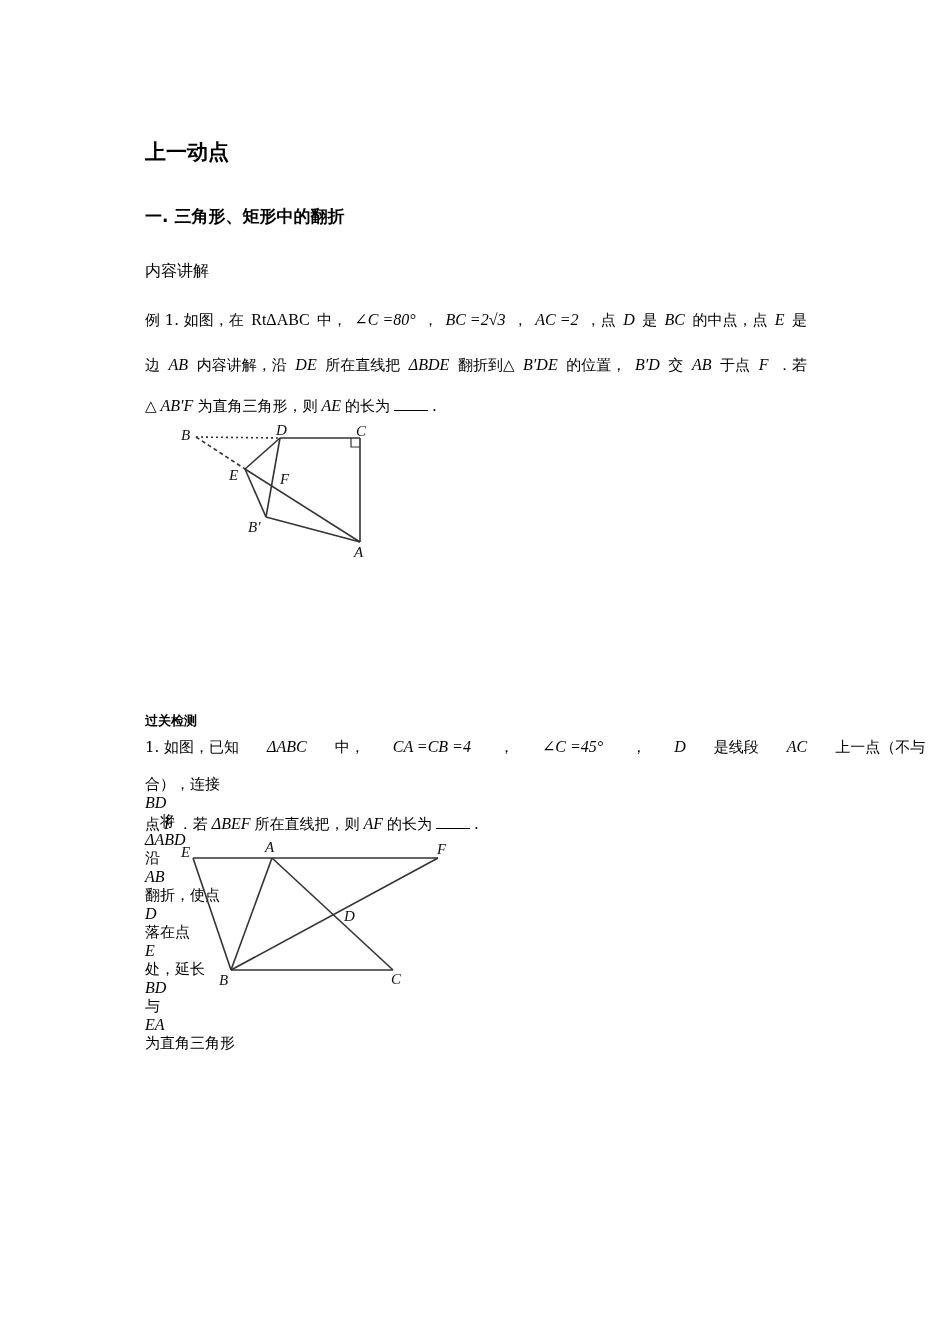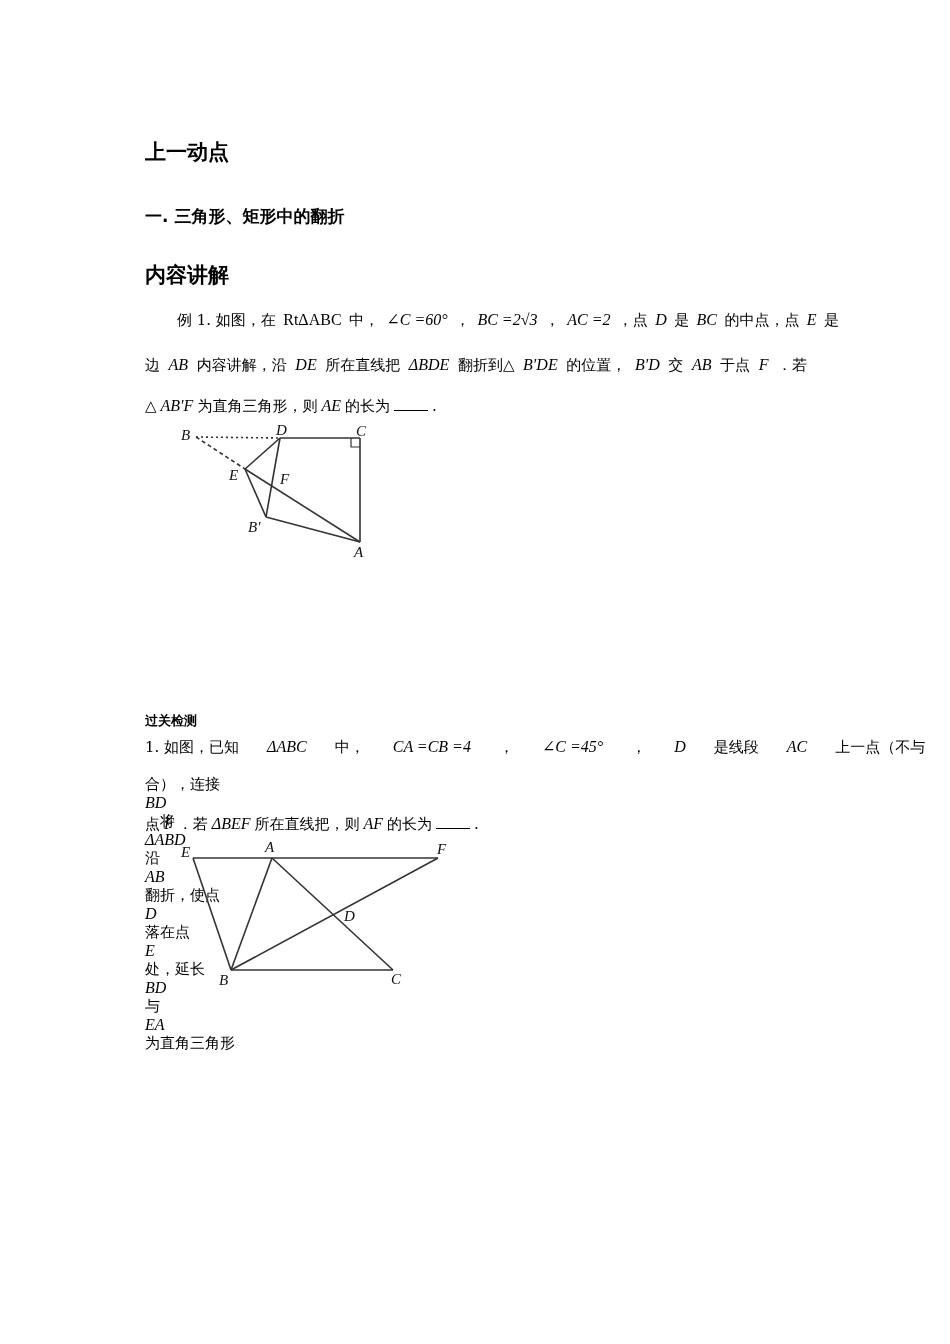--- a/index.html
+++ b/index.html
@@ -1,41 +1,41 @@
 <!DOCTYPE html>
 <html><head>
 <meta charset="utf-8">
 <style>
   html, body { margin: 0; padding: 0; background: #ffffff; }
   body { width: 950px; height: 1344px; position: relative; overflow: hidden;
          font-family: "DejaVu Serif", "Liberation Serif", serif; color: #000; }
   .abs { position: absolute; white-space: nowrap; }
   .h-lesson { left: 145px; top: 138px; font-family: "DejaVu Sans", "Liberation Sans", sans-serif; font-size: 21px; font-weight: bold; }
   .h-section { left: 145px; top: 205px; font-family: "DejaVu Sans", "Liberation Sans", sans-serif; font-size: 17px; font-weight: bold; }
-  .h-sub { left: 145px; top: 261px; font-family: "DejaVu Sans", "Liberation Sans", sans-serif; font-size: 21px; font-weight: bold; }
+  .h-sub { left: 145px; top: 261px; font-family: "DejaVu Sans", "Liberation Sans", sans-serif; font-size: 16px; font-weight: normal; }
   .h-sub2 { left: 145px; top: 712px; font-family: "DejaVu Sans", "Liberation Sans", sans-serif; font-size: 13px; font-weight: bold; }
   .line { left: 145px; width: 662px; font-size: 15px; display: flex; justify-content: space-between; align-items: baseline; }
   .line.left { justify-content: flex-start; gap: 4px; }
   .m { font-family: "Liberation Serif", "DejaVu Serif", serif; font-style: italic; font-size: 16px; }
   .n { font-family: "Liberation Serif", "DejaVu Serif", serif; font-size: 16px; }
   .blank { display: inline-block; width: 34px; border-bottom: 1px solid #000; height: 14px; vertical-align: baseline; }
   svg text { font-family: "Liberation Serif", "DejaVu Serif", serif; font-style: italic; font-size: 15px; fill: #111; }
 </style>
 </head>
 <body>
 
 <div class="abs h-lesson">上一动点</div>
 <div class="abs h-section">一. 三角形、矩形中的翻折</div>
 <div class="abs h-sub">内容讲解</div>
 
-<div class="abs line" style="top:310px;margin-left:32px;">
+<div class="abs line" style="top:310px;">
   <span>例 1. 如图，在</span>
   <span class="n">RtΔABC</span>
   <span>中，</span>
-  <span class="m">∠C =60°</span>
+  <span class="m">∠C =80°</span>
   <span>，</span>
   <span class="m">BC =2√3</span>
   <span>，</span>
   <span class="m">AC =2</span>
   <span>，点</span>
   <span class="m">D</span>
   <span>是</span>
   <span class="m">BC</span>
   <span>的中点，点</span>
   <span class="m">E</span>

